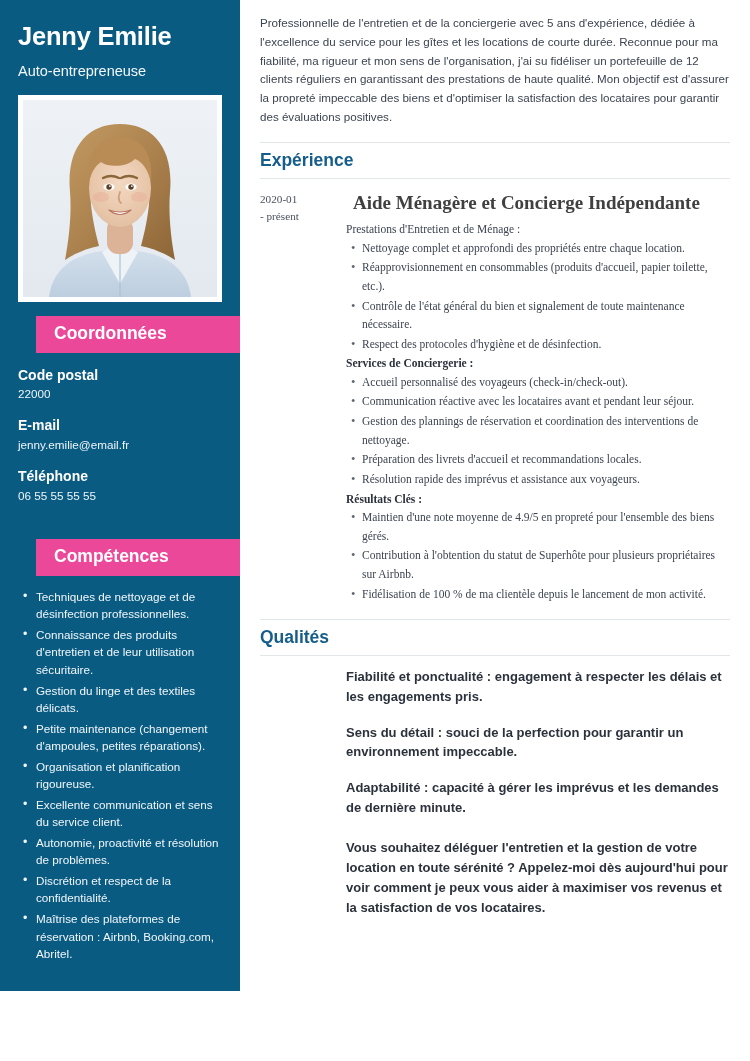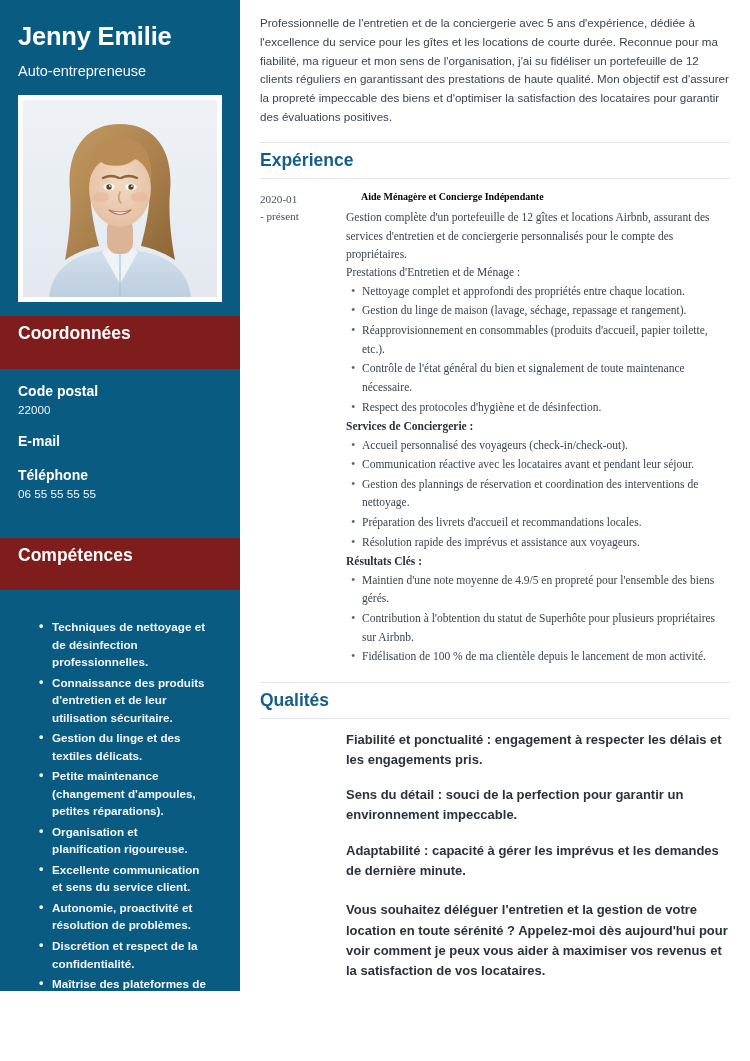--- a/index.html
+++ b/index.html
@@ -55,23 +55,24 @@
     width: 204px;
     height: 207px;
   }
   .photo {
     width: 100%;
     height: 100%;
     display: block;
   }
 
   .side-section-head {
-    background: #7f1d1d;
-    padding: 7px 18px 24px 18px;
+    background: #ec4899;
+    padding: 7px 18px 8px 18px;
     margin-top: 14px;
+    margin-left: 36px;
   }
   .side-section-head.tight { margin-top: 18px; }
   .side-section-head h2 {
     margin: 0;
     font-size: 17.5px;
     font-weight: bold;
     color: #ffffff;
     line-height: 1.25;
   }
   .side-section-body {
@@ -86,24 +87,23 @@
     line-height: 1.45;
   }
   .contact-value {
     font-size: 11.7px;
     font-weight: normal;
     color: #eef5f9;
     line-height: 1.5;
   }
 
   ul.skills {
-    margin: 16px;
+    margin: 0;
     padding: 0 0 0 16px;
     list-style: none;
-    font-weight: bold;
   }
   ul.skills li {
     position: relative;
     font-size: 11.7px;
     line-height: 1.48;
     color: #f0f6fa;
     margin-bottom: 3.5px;
     padding-left: 2px;
   }
   ul.skills li::before {
@@ -157,25 +157,25 @@
     font-size: 11.2px;
     line-height: 1.55;
     color: #49525e;
     padding-top: 1px;
   }
   .entry-body {
     flex: 1 1 auto;
     min-width: 0;
   }
   .entry-role {
-    font-size: 10px;
-    font-weight: bold;
-    color: #000000;
+    font-size: 19px;
+    font-weight: bold;
+    color: #404040;
     line-height: 1.35;
-    margin: 0 0 5px 15px;
+    margin: 0 0 5px 7px;
   }
   .entry-place {
     font-size: 12.2px;
     font-style: italic;
     color: #3b4450;
     line-height: 1.4;
     margin: 0 0 9px 0;
   }
   .entry-para {
     font-size: 11.5px;
@@ -309,20 +309,21 @@
     <div class="side-section-head">
       <h2>Coordonnées</h2>
     </div>
     <div class="side-section-body">
       <div class="contact-block">
         <div class="contact-label">Code postal</div>
         <div class="contact-value">22000</div>
       </div>
       <div class="contact-block">
         <div class="contact-label">E-mail</div>
+        <div class="contact-value">jenny.emilie@email.fr</div>
       </div>
       <div class="contact-block">
         <div class="contact-label">Téléphone</div>
         <div class="contact-value">06 55 55 55 55</div>
       </div>
     </div>
 
     <div class="side-section-head tight">
       <h2>Compétences</h2>
     </div>
@@ -350,26 +351,24 @@
         <h2 class="section-title">Expérience</h2>
       </div>
 
       <div class="entry">
         <div class="entry-date">
           <div>2020-01</div>
           <div>- présent</div>
         </div>
         <div class="entry-body">
           <div class="entry-role">Aide Ménagère et Concierge Indépendante</div>
-          <p class="entry-para">Gestion complète d'un portefeuille de 12 gîtes et locations Airbnb, assurant des services d'entretien et de conciergerie personnalisés pour le compte des propriétaires.</p>
 
           <div class="entry-sublabel">Prestations d'Entretien et de Ménage :</div>
           <ul class="entry-list">
             <li>Nettoyage complet et approfondi des propriétés entre chaque location.</li>
-            <li>Gestion du linge de maison (lavage, séchage, repassage et rangement).</li>
             <li>Réapprovisionnement en consommables (produits d'accueil, papier toilette, etc.).</li>
             <li>Contrôle de l'état général du bien et signalement de toute maintenance nécessaire.</li>
             <li>Respect des protocoles d'hygiène et de désinfection.</li>
           </ul>
 
           <div class="entry-sublabel bold">Services de Conciergerie :</div>
           <ul class="entry-list">
             <li>Accueil personnalisé des voyageurs (check-in/check-out).</li>
             <li>Communication réactive avec les locataires avant et pendant leur séjour.</li>
             <li>Gestion des plannings de réservation et coordination des interventions de nettoyage.</li>

